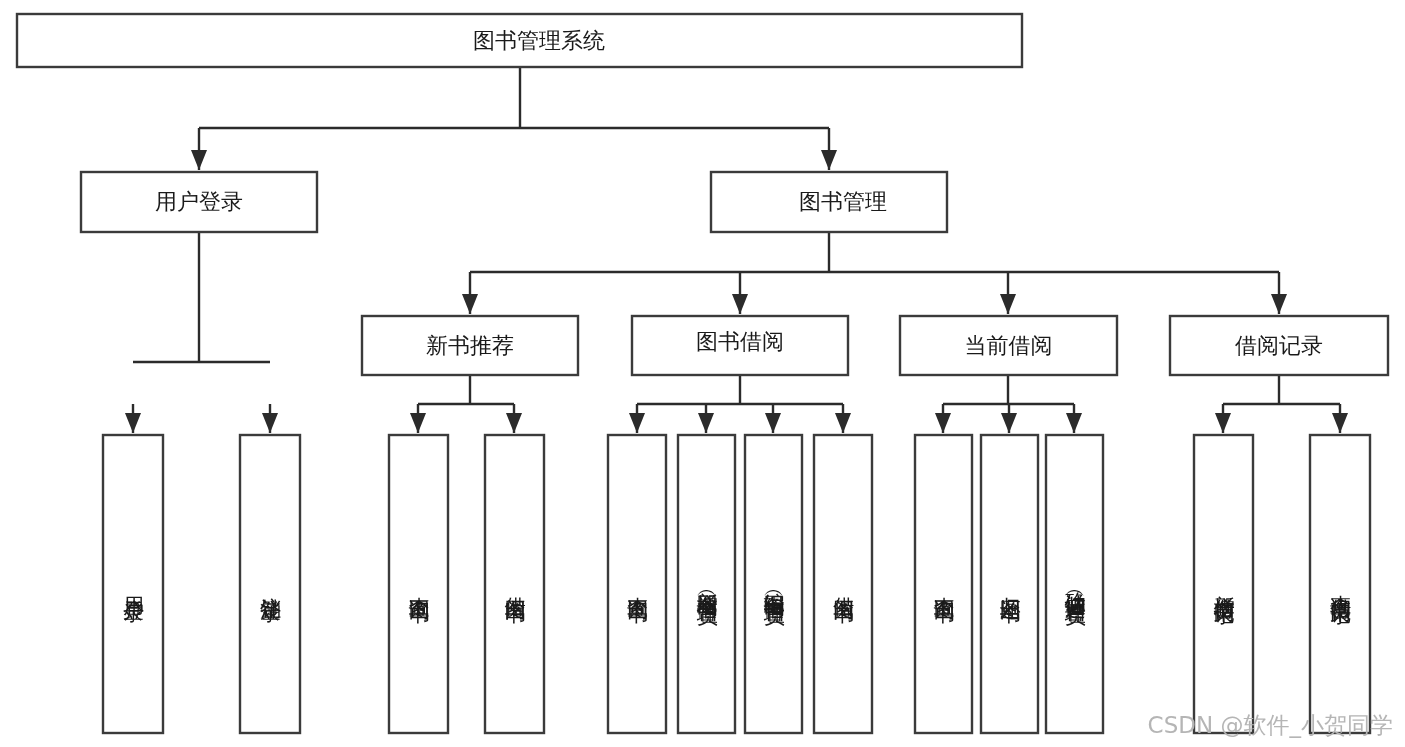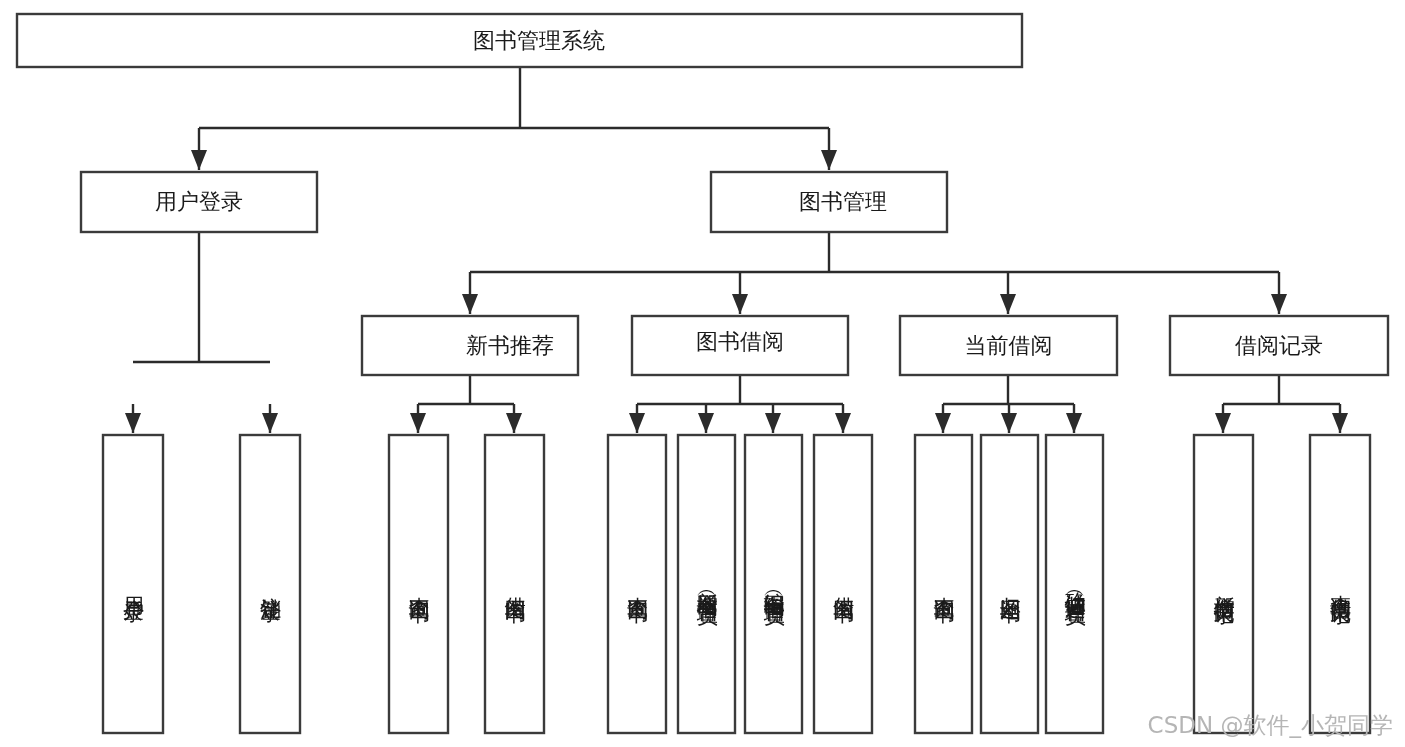--- a/index.html
+++ b/index.html
@@ -169,21 +169,21 @@
   <div class="watermark">CSDN @软件_小贺同学</div>
 <div class="hlabel-holder" style="left: 17px; top: 14px; width: 1044px; height: 53px;">
       <span class="hlabel-text" style="font-size: 22px;">图书管理系统</span>
     </div>
     <div class="hlabel-holder" style="left: 81px; top: 172px; width: 236px; height: 60px;">
       <span class="hlabel-text">用户登录</span>
     </div>
     <div class="hlabel-holder" style="left: 711px; top: 172px; width: 264px; height: 60px;">
       <span class="hlabel-text">图书管理</span>
     </div>
-    <div class="hlabel-holder" style="left: 362px; top: 316px; width: 216px; height: 59px; margin-left: 40px;">
+    <div class="hlabel-holder" style="left: 362px; top: 316px; width: 216px; height: 59px;">
       <span class="hlabel-text">新书推荐</span>
     </div>
     <div class="hlabel-holder" style="left: 632px; top: 312px; width: 216px; height: 59px;">
       <span class="hlabel-text">图书借阅</span>
     </div>
     <div class="hlabel-holder" style="left: 900px; top: 316px; width: 217px; height: 59px;">
       <span class="hlabel-text">当前借阅</span>
     </div>
     <div class="hlabel-holder" style="left: 1170px; top: 316px; width: 218px; height: 59px;">
       <span class="hlabel-text">借阅记录</span>

